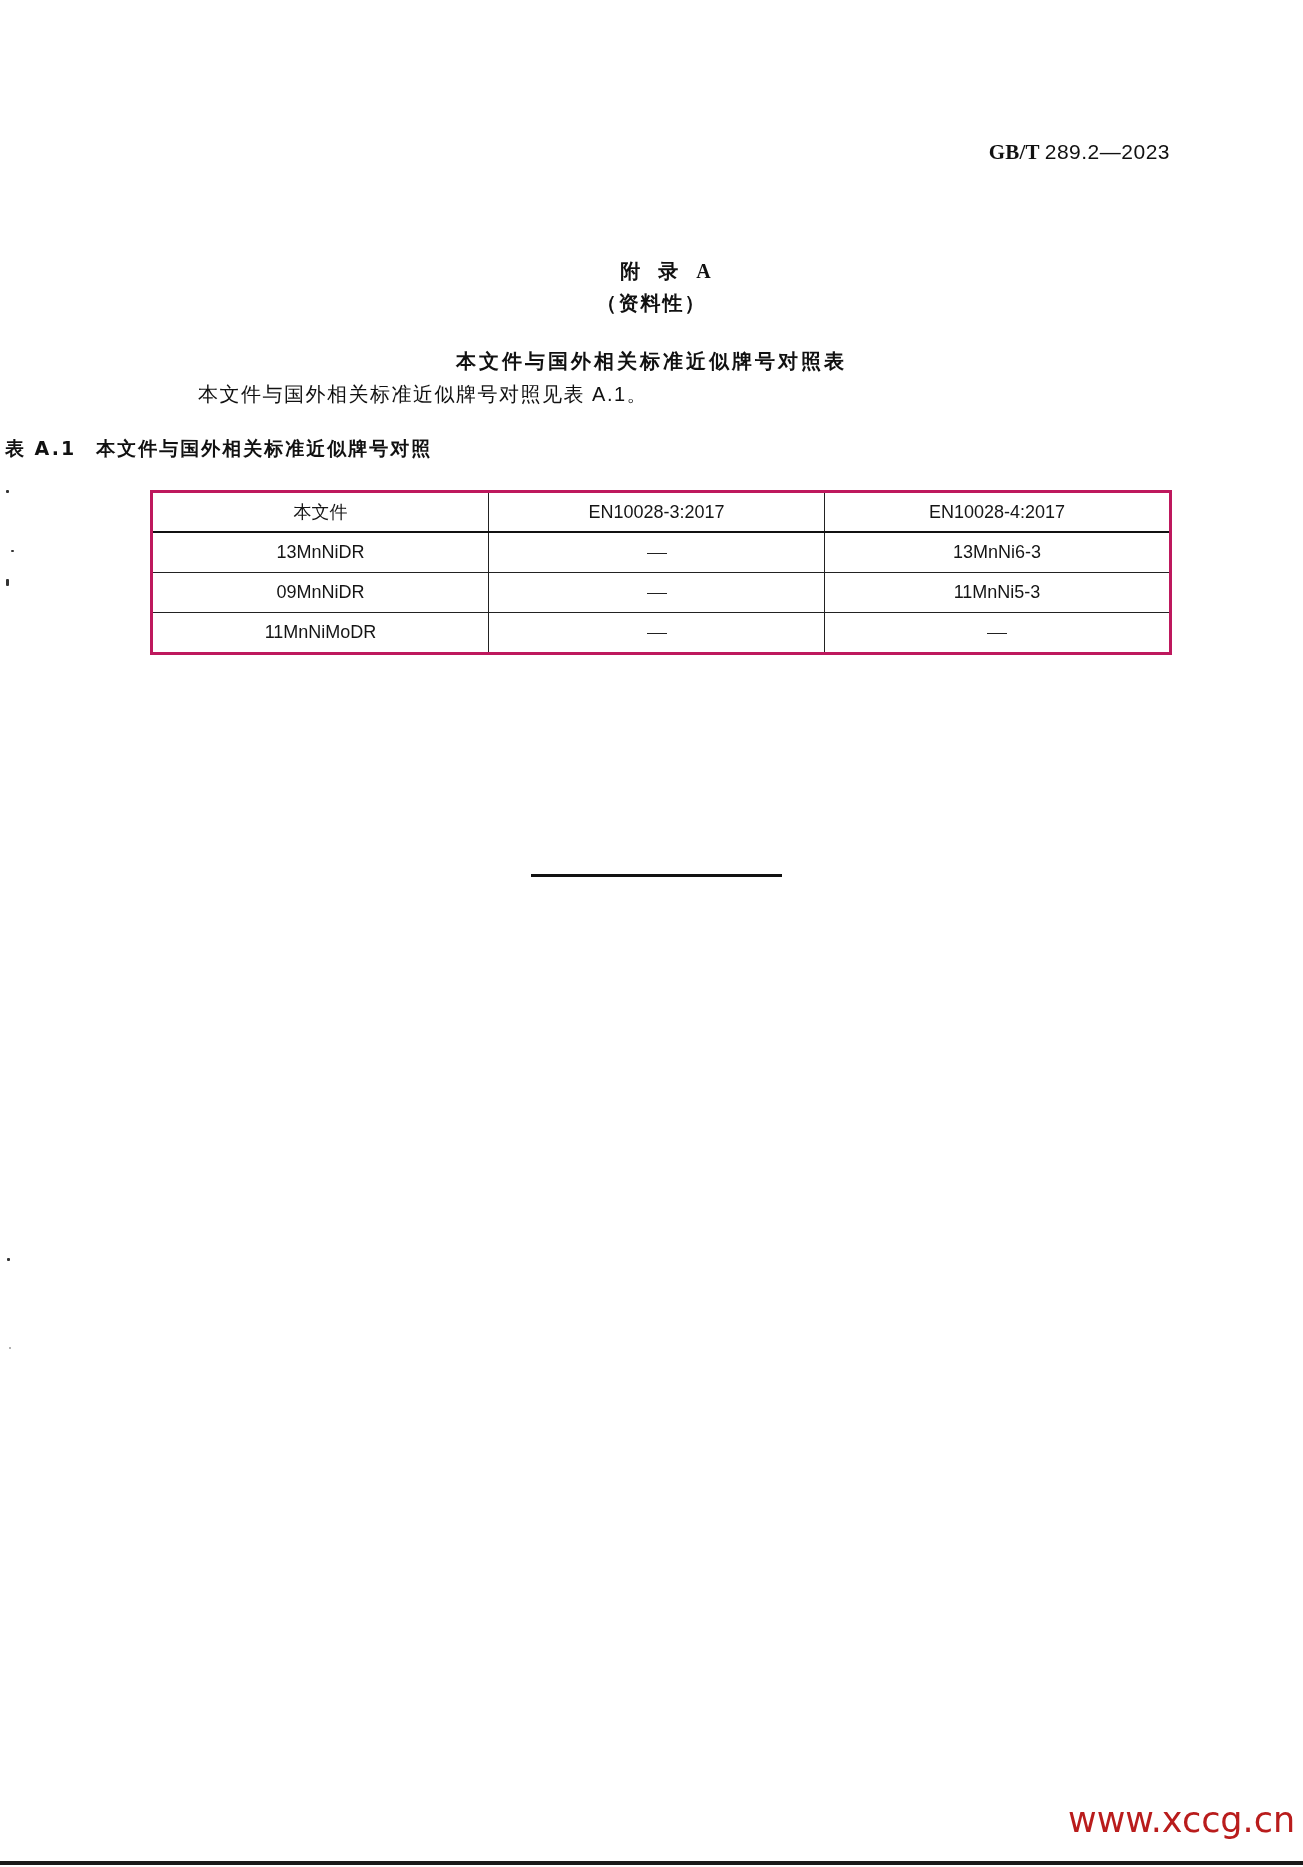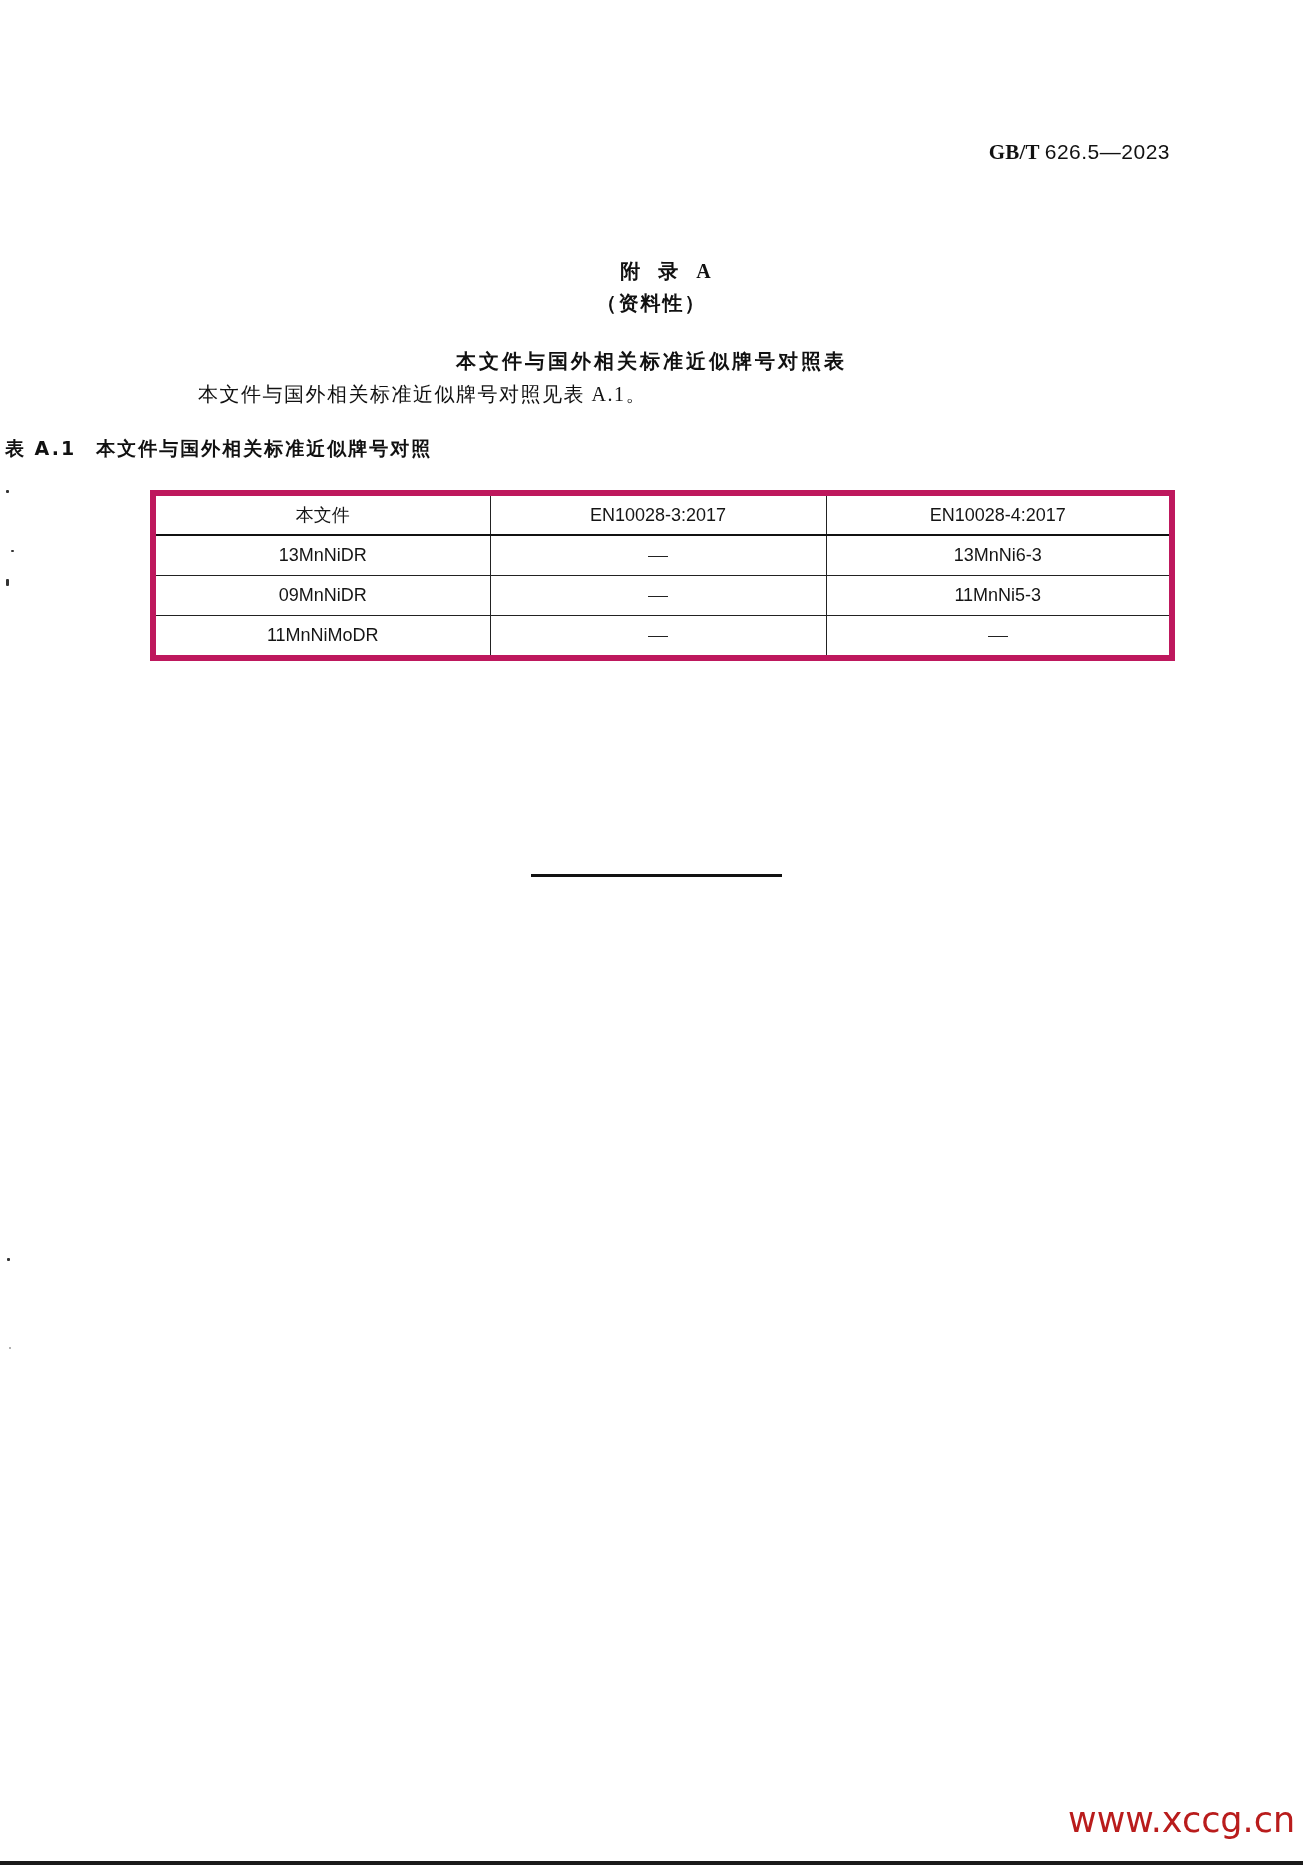--- a/index.html
+++ b/index.html
@@ -59,21 +59,21 @@
     .annex-title {
       top: 348px;
       font-size: 20px;
       letter-spacing: 3px;
     }
     .intro-para {
       position: absolute;
       left: 198px;
       top: 381px;
       font-size: 20px;
-      font-family: Liberation Serif, serif;
+      font-family: Liberation Sans, sans-serif;
       letter-spacing: 1.5px;
       white-space: nowrap;
     }
     .table-caption {
       position: absolute;
       left: 0;
       top: 436px;
       width: 1303px;
       font-weight: bold;
       font-family: "DejaVu Sans", sans-serif;
@@ -87,21 +87,21 @@
     .table-wrap {
       position: absolute;
       left: 150px;
       top: 490px;
       width: 1019px;
     }
     table.comparison {
       border-collapse: collapse;
       width: 1019px;
       table-layout: fixed;
-      border: 6px solid #be185d;
+      border: 3px solid #be185d;
     }
     table.comparison col.c1 { width: 337px; }
     table.comparison col.c2 { width: 336px; }
     table.comparison col.c3 { width: 346px; }
     table.comparison th,
     table.comparison td {
       border: 1.5px solid #222222;
       height: 39px;
       padding: 0;
       text-align: center;
@@ -156,21 +156,21 @@
       position: absolute;
       background: #333333;
       border-radius: 1px;
     }
   </style>
 </head>
 <body>
 
 <div class="doc-code">
   <span>GB/T</span>
-  <span class="num">626.5—2023</span>
+  <span class="num">289.2—2023</span>
 </div>
 
 <div class="annex-heading annex-label">
   <span>附</span><span>录</span><span class="letter">A</span>
 </div>
 
 <div class="annex-heading annex-type">（资料性）</div>
 
 <div class="annex-heading annex-title">本文件与国外相关标准近似牌号对照表</div>
 

